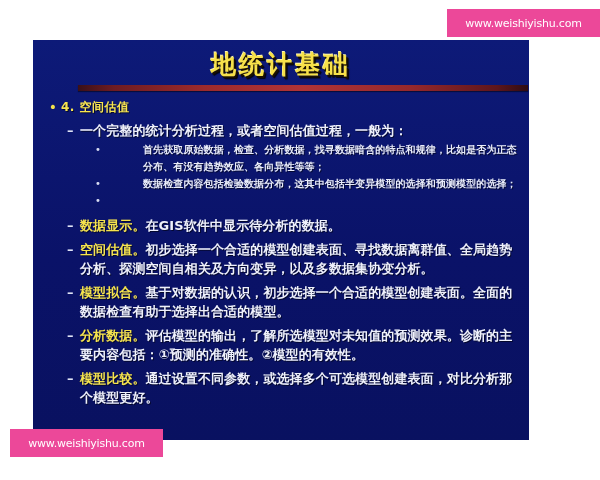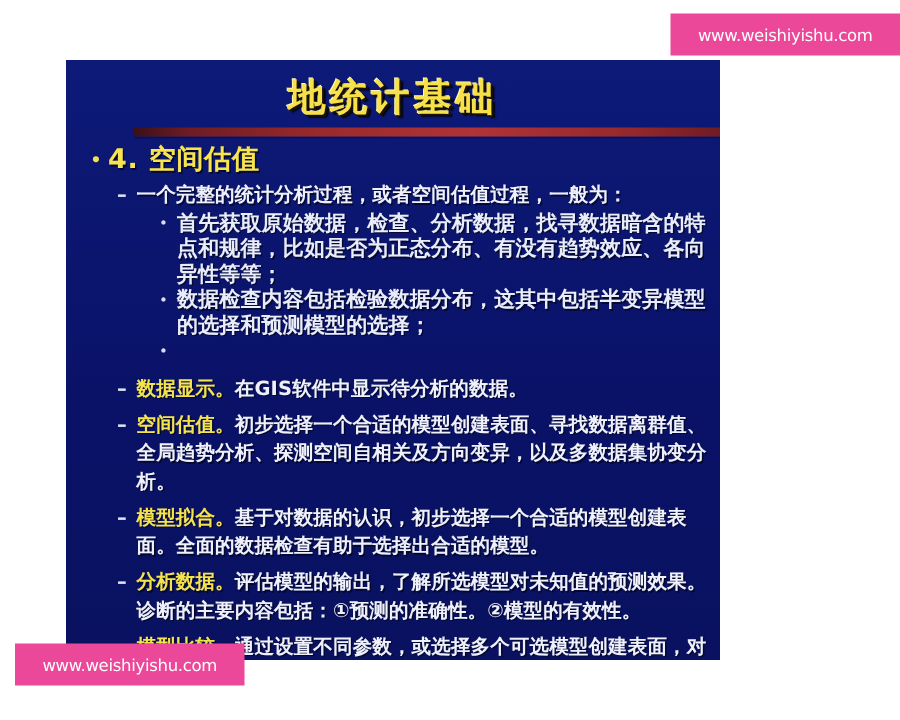--- a/index.html
+++ b/index.html
@@ -39,23 +39,23 @@
   .watermark-bottom {
     left: 10px;
     bottom: 23px;
     width: 153px;
     height: 28px;
   }
 
   
   .slide {
     position: absolute;
-    left: 44px;
+    left: 33px;
     top: 40px;
-    width: 436px;
+    width: 496px;
     height: 400px;
     background: #0b1570;
     background: linear-gradient(180deg, #0d1a78 0%, #0a1268 55%, #091160 100%);
     overflow: hidden;
   }
 
   .slide-title {
     position: absolute;
     left: 0;
     right: 0;
@@ -108,21 +108,21 @@
   .lvl1 .marker {
     color: #f3e24c;
     font-size: 14px;
     line-height: 22px;
     width: 16px;
     flex: none;
     text-align: center;
   }
   .lvl1 .text {
     color: #f7e44f;
-    font-size: 18px;
+    font-size: 12px;
     font-weight: bold;
     line-height: 22px;
     letter-spacing: 0.5px;
     text-shadow: 1px 1px 0 rgba(0,0,0,0.6);
   }
 
   .lvl2 {
     display: flex;
     align-items: flex-start;
     margin: 0 0 1px 0;
@@ -157,25 +157,26 @@
   }
   .lvl3 .marker {
     color: #d9ddf2;
     font-size: 10px;
     line-height: 17px;
     width: 12px;
     flex: none;
   }
   .lvl3 .text {
     color: #e9ecfa;
-    font-size: 14px;
+    font-size: 10px;
     line-height: 17px;
     font-weight: bold;
     letter-spacing: 0.1px;
     text-shadow: 1px 1px 0 rgba(0,0,0,0.55);
+    margin-left: 36px;
   }
 
   .gap-sm { height: 4px; }
   .gap-md { height: 7px; }
 </style>
 </head>
 <body>
 
 <div class="watermark watermark-top">
   <span>www.weishiyishu.com</span>

